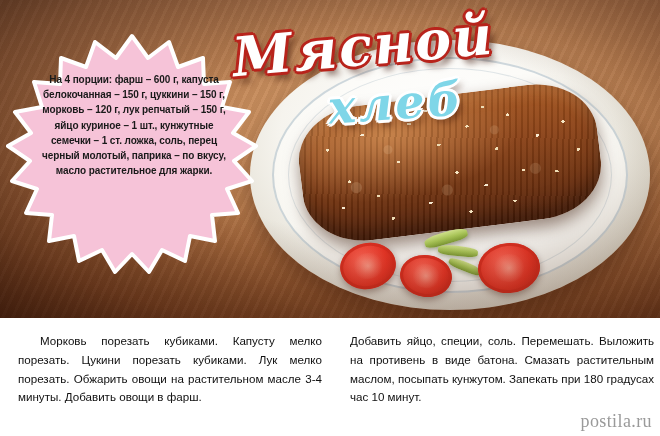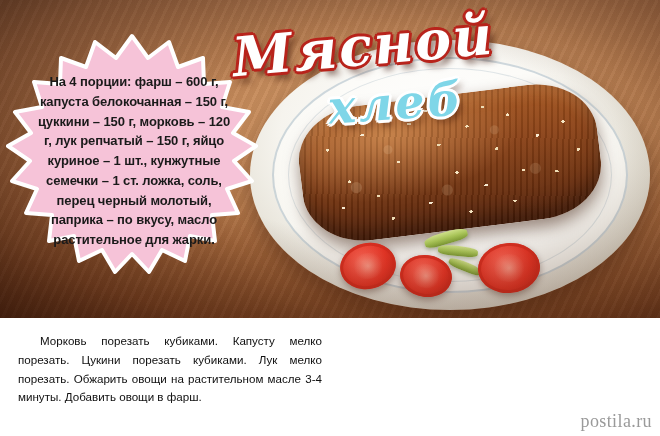--- a/index.html
+++ b/index.html
@@ -174,21 +174,21 @@
     height: 248px;
   }
   .badge-wrap svg { display: block; }
   .badge-text {
     position: absolute;
     left: 30px;
     top: 40px;
     width: 196px;
     text-align: center;
     color: #1a1a1a;
-    font-size: 13px;
+    font-size: 10px;
     font-weight: bold;
     line-height: 1.52;
     letter-spacing: -0.1px;
   }
 
   
   .title-block {
     position: absolute;
     left: 232px;
     top: 14px;
@@ -298,16 +298,17 @@
     <div class="badge-wrap">
       <svg width="252" height="248" viewBox="0 0 252 248">
         <polygon points="126,4 142,26 163,10 172,35 197,26 198,52 224,50 216,75 243,80 227,101 250,114 228,129 246,149 221,157 232,181 206,183 209,209 184,204 179,229 156,218 143,240 126,222 109,240 96,218 73,229 68,204 43,209 46,183 20,181 31,157 6,149 24,129 2,114 25,101 9,80 36,75 28,50 54,52 55,26 80,35 89,10 110,26" fill="#f6c3d8" stroke="#ffffff" stroke-width="4" stroke-linejoin="round"></polygon>
       </svg>
       <div class="badge-text">На 4 порции: фарш – 600 г, капуста белокочанная – 150 г, цуккини – 150 г, морковь – 120 г, лук репчатый – 150 г, яйцо куриное – 1 шт., кунжутные семечки – 1 ст. ложка, соль, перец черный молотый, паприка – по вкусу, масло растительное для жарки.</div>
     </div>
   </div>
 
   <div class="steps">
     <div class="col left">Морковь порезать кубиками. Капусту мелко порезать. Цукини порезать кубиками. Лук мелко порезать. Обжарить овощи на растительном масле 3-4 минуты.  Добавить овощи в фарш.</div>
+    <div class="col right">Добавить яйцо, специи, соль. Перемешать. Выложить на противень в виде батона. Смазать растительным маслом, посыпать кунжутом. Запекать при 180 градусах  час 10 минут.</div>
   </div>
 
   <div class="watermark">postila.ru</div>
 </div>
 
 </body></html>

